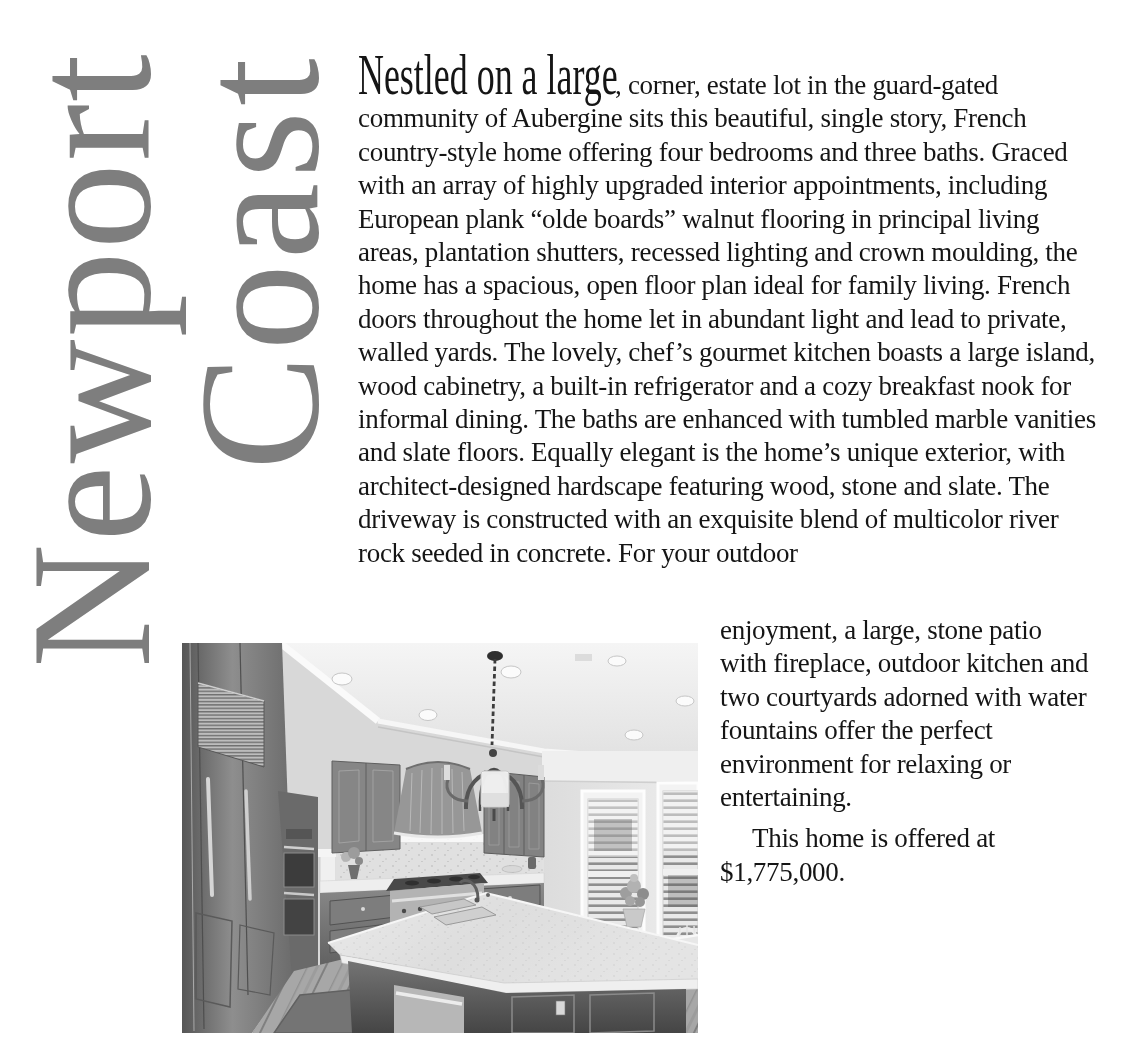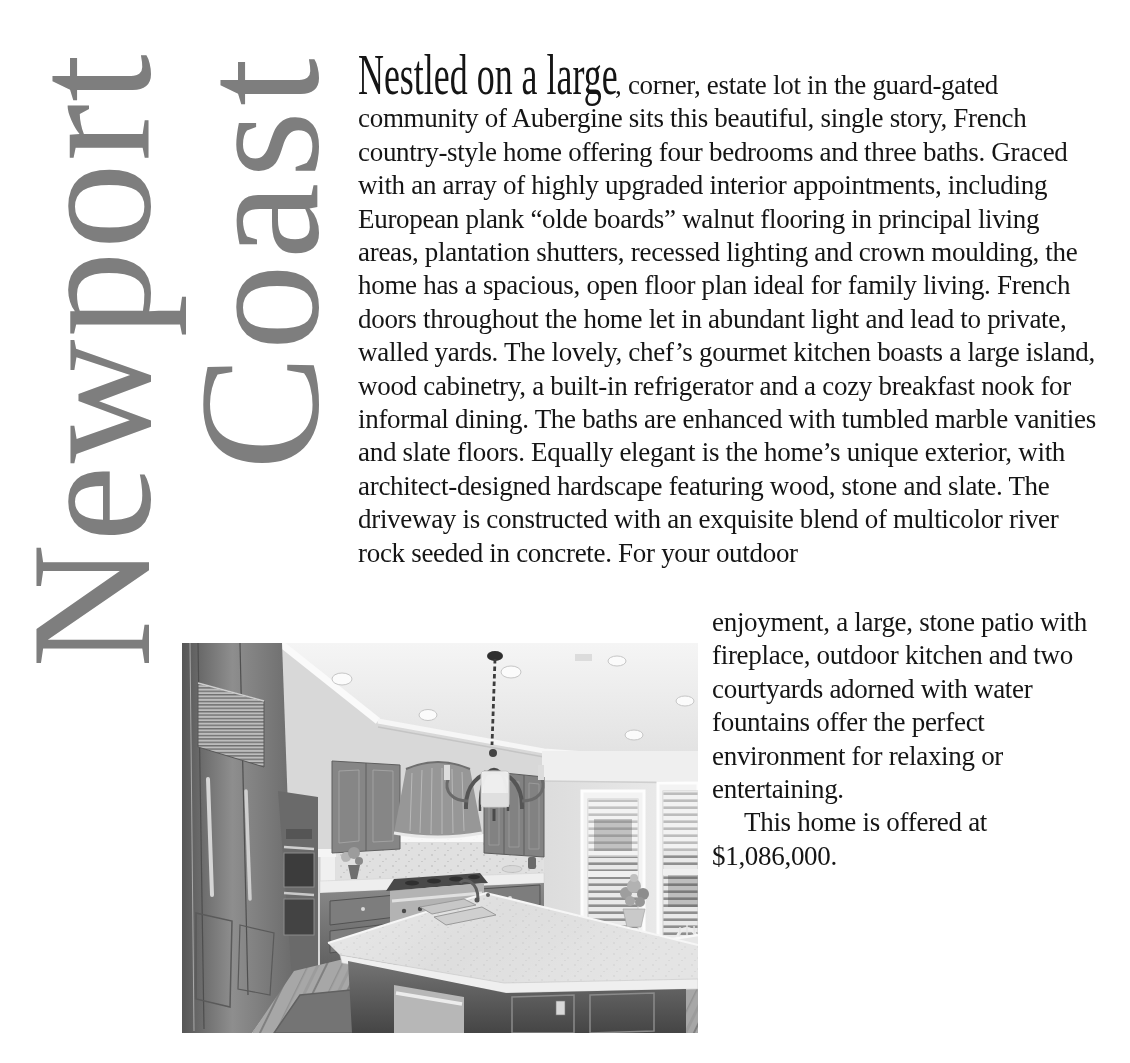--- a/index.html
+++ b/index.html
@@ -23,21 +23,21 @@
   }
   .leadin{display:inline-block;width:257px;vertical-align:baseline;}
   .leadin-inner{
     display:inline-block;white-space:nowrap;font-size:57px;line-height:46px;
     transform:scaleX(0.63);transform-origin:0 100%;letter-spacing:0;
   }
   .article-col{
     position:absolute;left:712px;top:606px;width:390px;
     font-size:27px;line-height:33.4px;letter-spacing:-0.3px;
   }
-  .article-col p{margin:0;}
+  .article-col p{margin:8px;}
   .p-indent{text-indent:32px;}
   .p-italic{font-style:italic;letter-spacing:0;}
 
   
   .photo{position:absolute;left:182px;top:643px;width:516px;height:390px;margin:0;}
   .photo svg{display:block;width:516px;height:390px;}
 </style>
 </head>
 <body>
 
@@ -274,16 +274,16 @@
           <path d="M296,256 C296,238 282,234 278,240" stroke="#5f5f5f" stroke-width="3" fill="none"></path>
           <circle cx="295" cy="257" r="2.5" fill="#555555"></circle>
           <circle cx="306" cy="252" r="2" fill="#666666"></circle>
         </g>
       </g>
     </svg>
   </figure>
 
   <div class="article-col">
     <p>enjoyment, a large, stone patio with fireplace, outdoor kitchen and two courtyards adorned with water fountains offer the perfect environment for relaxing or entertaining.</p>
-    <p class="p-indent">This home is offered at $1,086,000.</p>
+    <p class="p-indent">This home is offered at $1,775,000.</p>
   </div>
 
 </div>
 
 </body></html>

